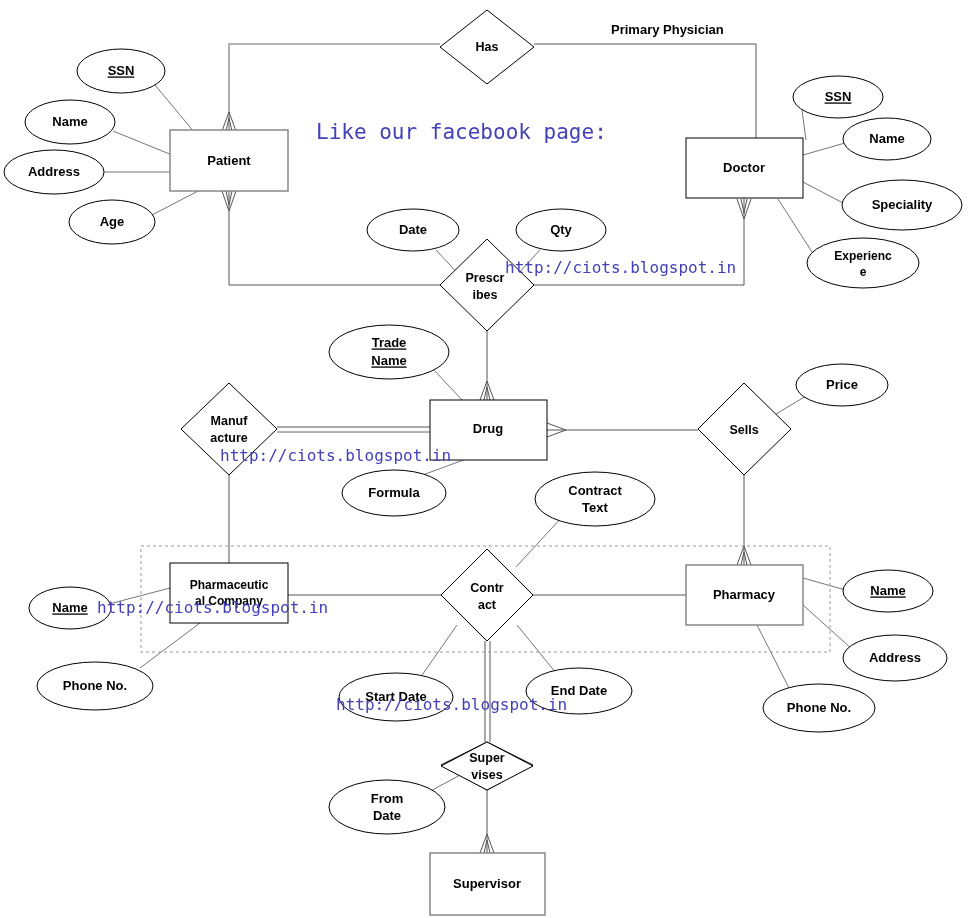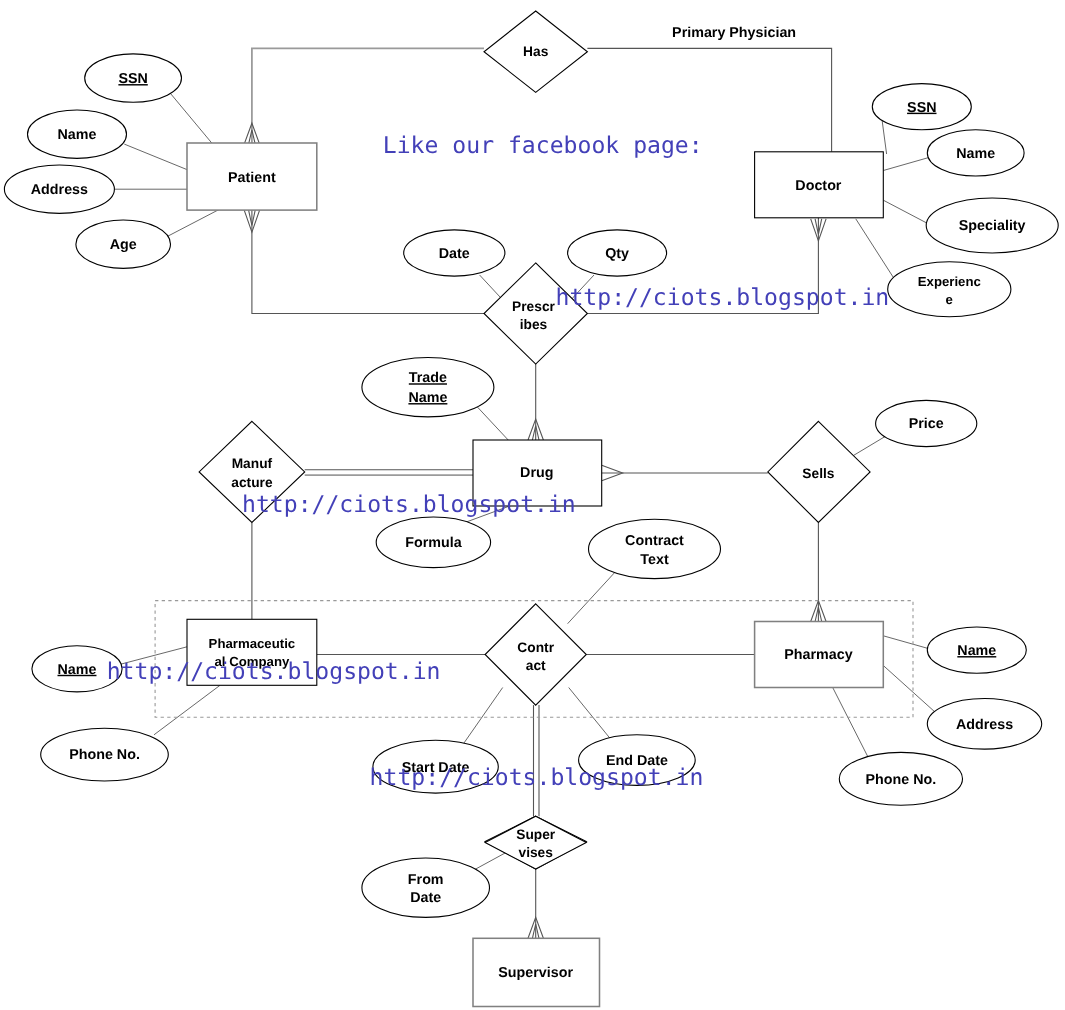--- a/index.html
+++ b/index.html
@@ -71,21 +71,21 @@
     stroke-width:1;
   }
   .watermark{
     position:absolute;
     color:#4340b8;
     font-family:"DejaVu Sans Mono","Liberation Mono",monospace;
     white-space:pre;
     letter-spacing:0px;
   }
   .wm-fb{ font-size:21px; line-height:28px; }
-  .wm-url{ font-size:21px; }
+  .wm-url{ font-size:16px; }
 </style>
 </head>
 <body>
 
 <div id="canvas">
 
   <svg id="er-svg" viewBox="0 0 968 918">
 
     <g>
 
@@ -335,20 +335,20 @@
         <text class="node-label attr-label" x="387" y="800">From</text>
         <text class="node-label attr-label" x="387" y="817">Date</text>
       </g>
     </g>
 
     <g>
       <text class="role-label" x="611" y="34">Primary Physician</text>
     </g>
   </svg>
 
-  <div class="watermark wm-fb" style="left:348px; top:118px;">Like our facebook page:</div>
+  <div class="watermark wm-fb" style="left:316px; top:118px;">Like our facebook page:</div>
 
   <div class="watermark wm-url" style="left:505px; top:258px;">http://ciots.blogspot.in</div>
   <div class="watermark wm-url" style="left:220px; top:446px;">http://ciots.blogspot.in</div>
   <div class="watermark wm-url" style="left:97px; top:598px;">http://ciots.blogspot.in</div>
   <div class="watermark wm-url" style="left:336px; top:695px;">http://ciots.blogspot.in</div>
 
 </div>
 
 </body></html>

